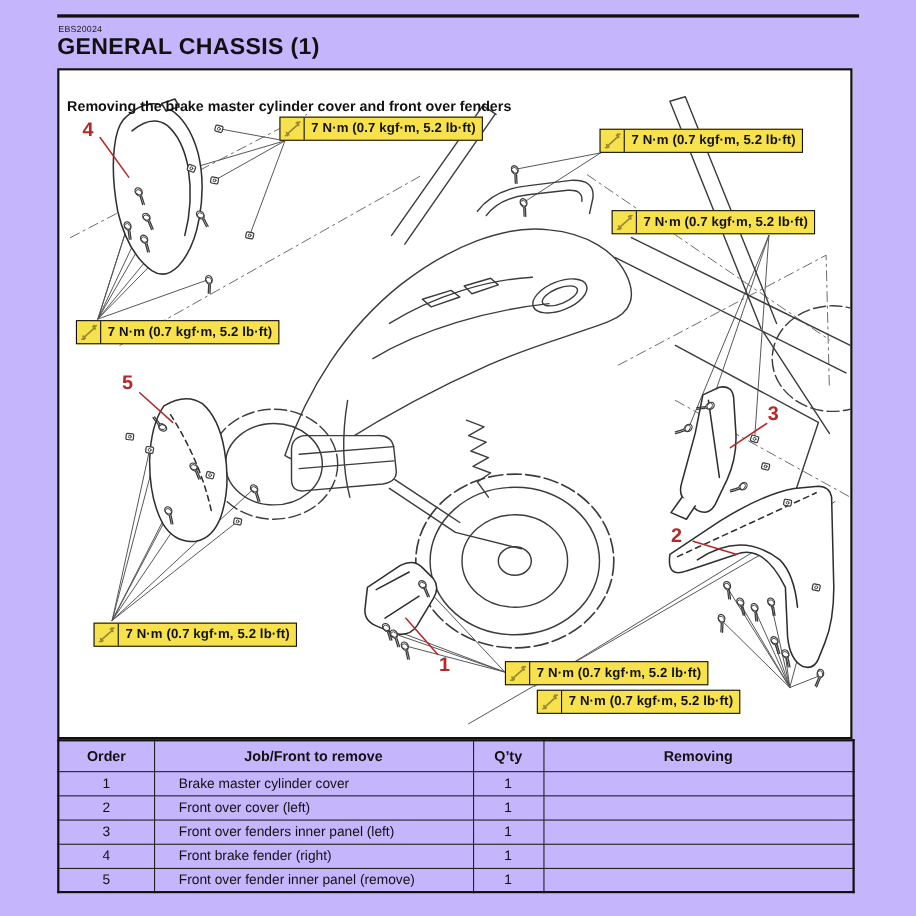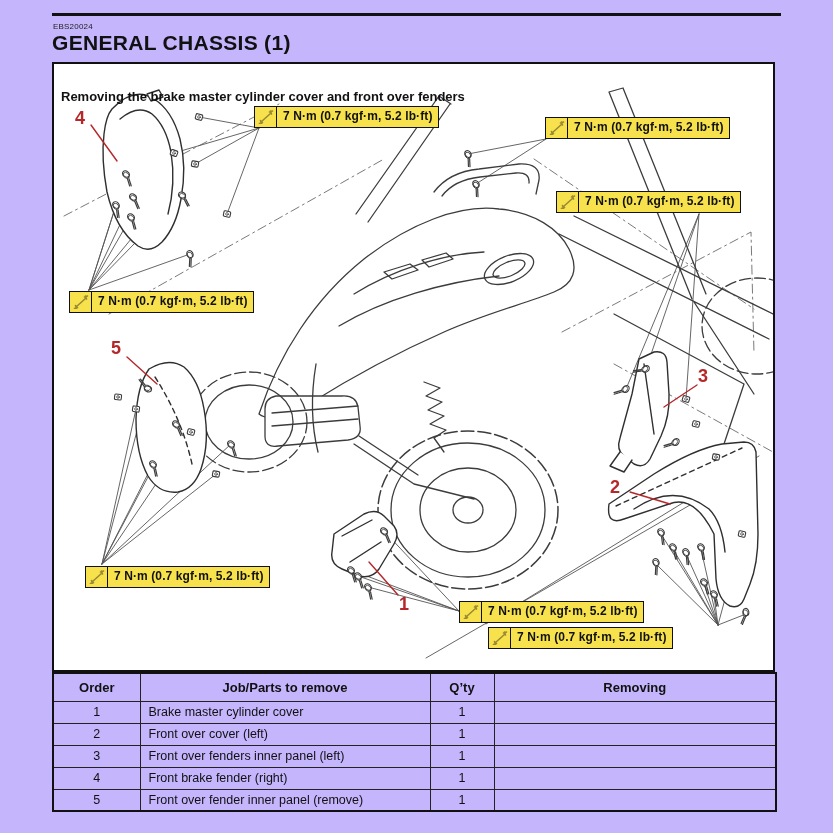--- a/index.html
+++ b/index.html
@@ -45,21 +45,21 @@
 
   table.parts {
     position:absolute; left:52px; top:672px; width:723px;
     border-collapse:collapse; table-layout:fixed;
     border:2px solid #111;
   }
   table.parts th, table.parts td { border:1.4px solid #222; }
   table.parts th { height:28px; font-size:13px; font-weight:bold; text-align:center; }
   table.parts td { height:22px; font-size:12.5px; }
   td.c-order, td.c-qty { text-align:center; }
-  td.c-job { text-align:left; padding-left:8px; }
+  td.c-job { text-align:left; padding-left:22px; }
   col.w-order { width:87px; } col.w-job { width:290px; } col.w-qty { width:64px; } col.w-rem { width:282px; }
 </style>
 </head>
 <body>
 
 <div class="page">
   <div class="top-rule"></div>
   <div class="doc-code">EBS20024</div>
   <h1 class="page-title">GENERAL CHASSIS (1)</h1>
 
@@ -280,21 +280,21 @@
   <table class="parts">
     <colgroup>
         <col class="w-order">
         <col class="w-job">
         <col class="w-qty">
         <col class="w-rem">
       </colgroup>
     <thead>
       <tr>
         <th>Order</th>
-        <th>Job/Parts to remove</th>
+        <th>Job/Front to remove</th>
         <th>Q’ty</th>
         <th>Removing</th>
       </tr>
     </thead>
     <tbody>
       <tr>
         <td class="c-order">1</td>
         <td class="c-job">Brake master cylinder cover</td>
         <td class="c-qty">1</td>
         <td class="c-rem"></td>

